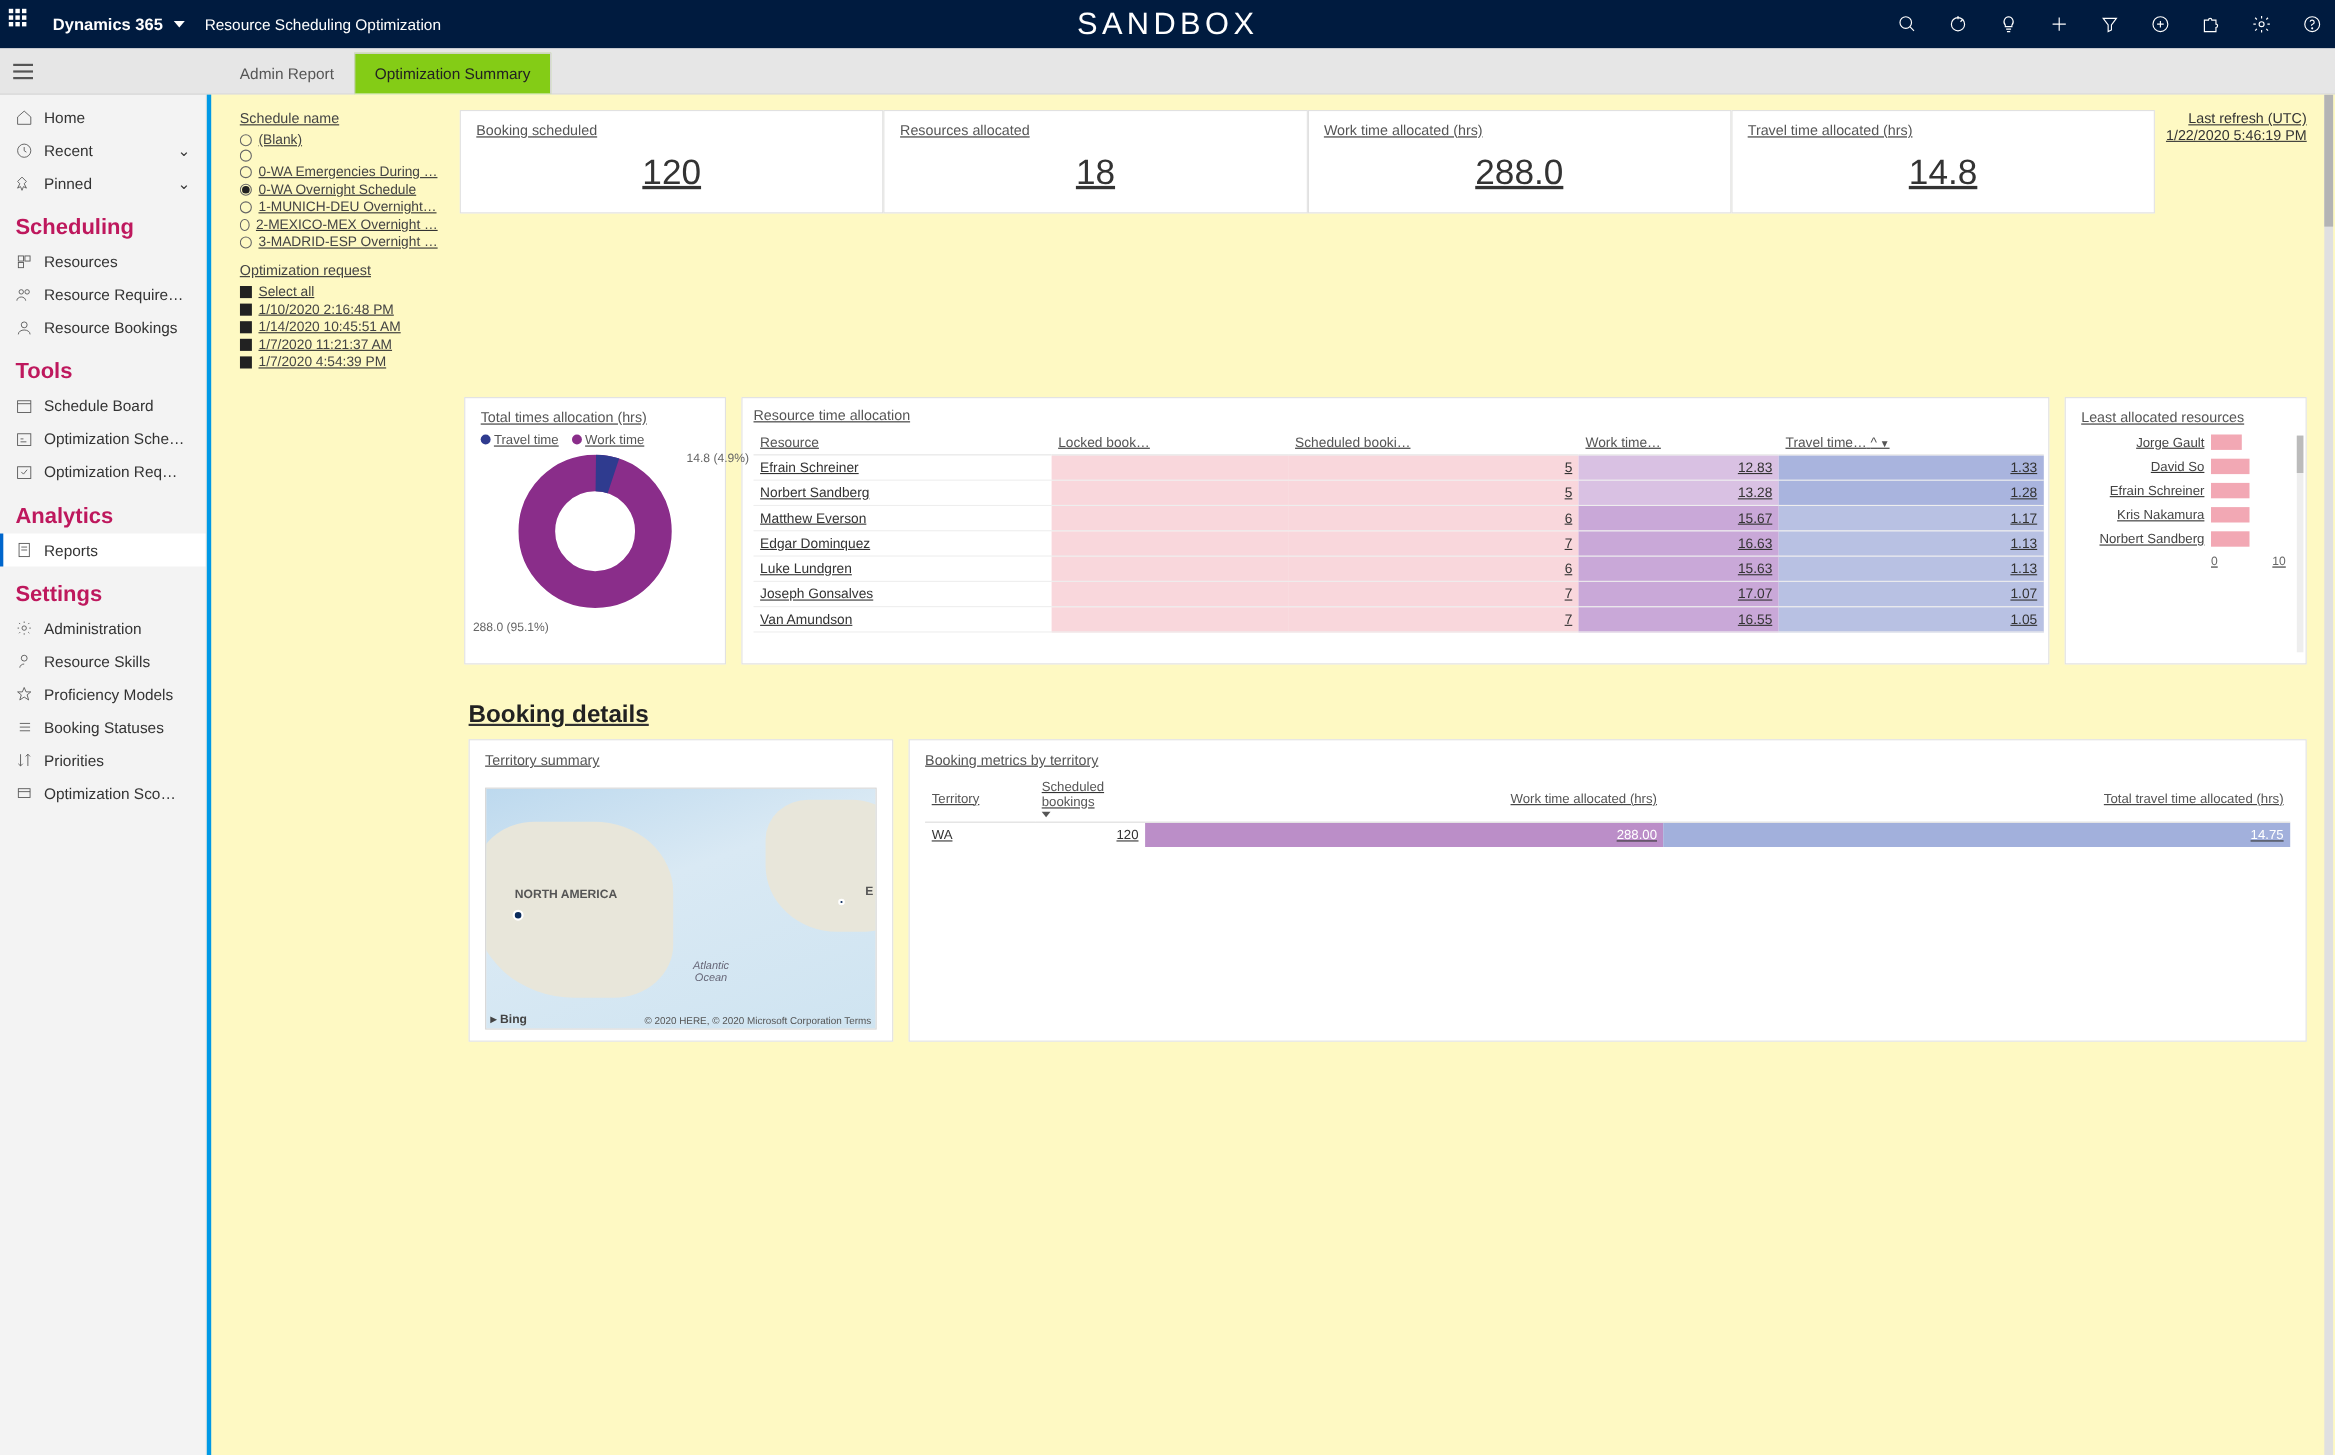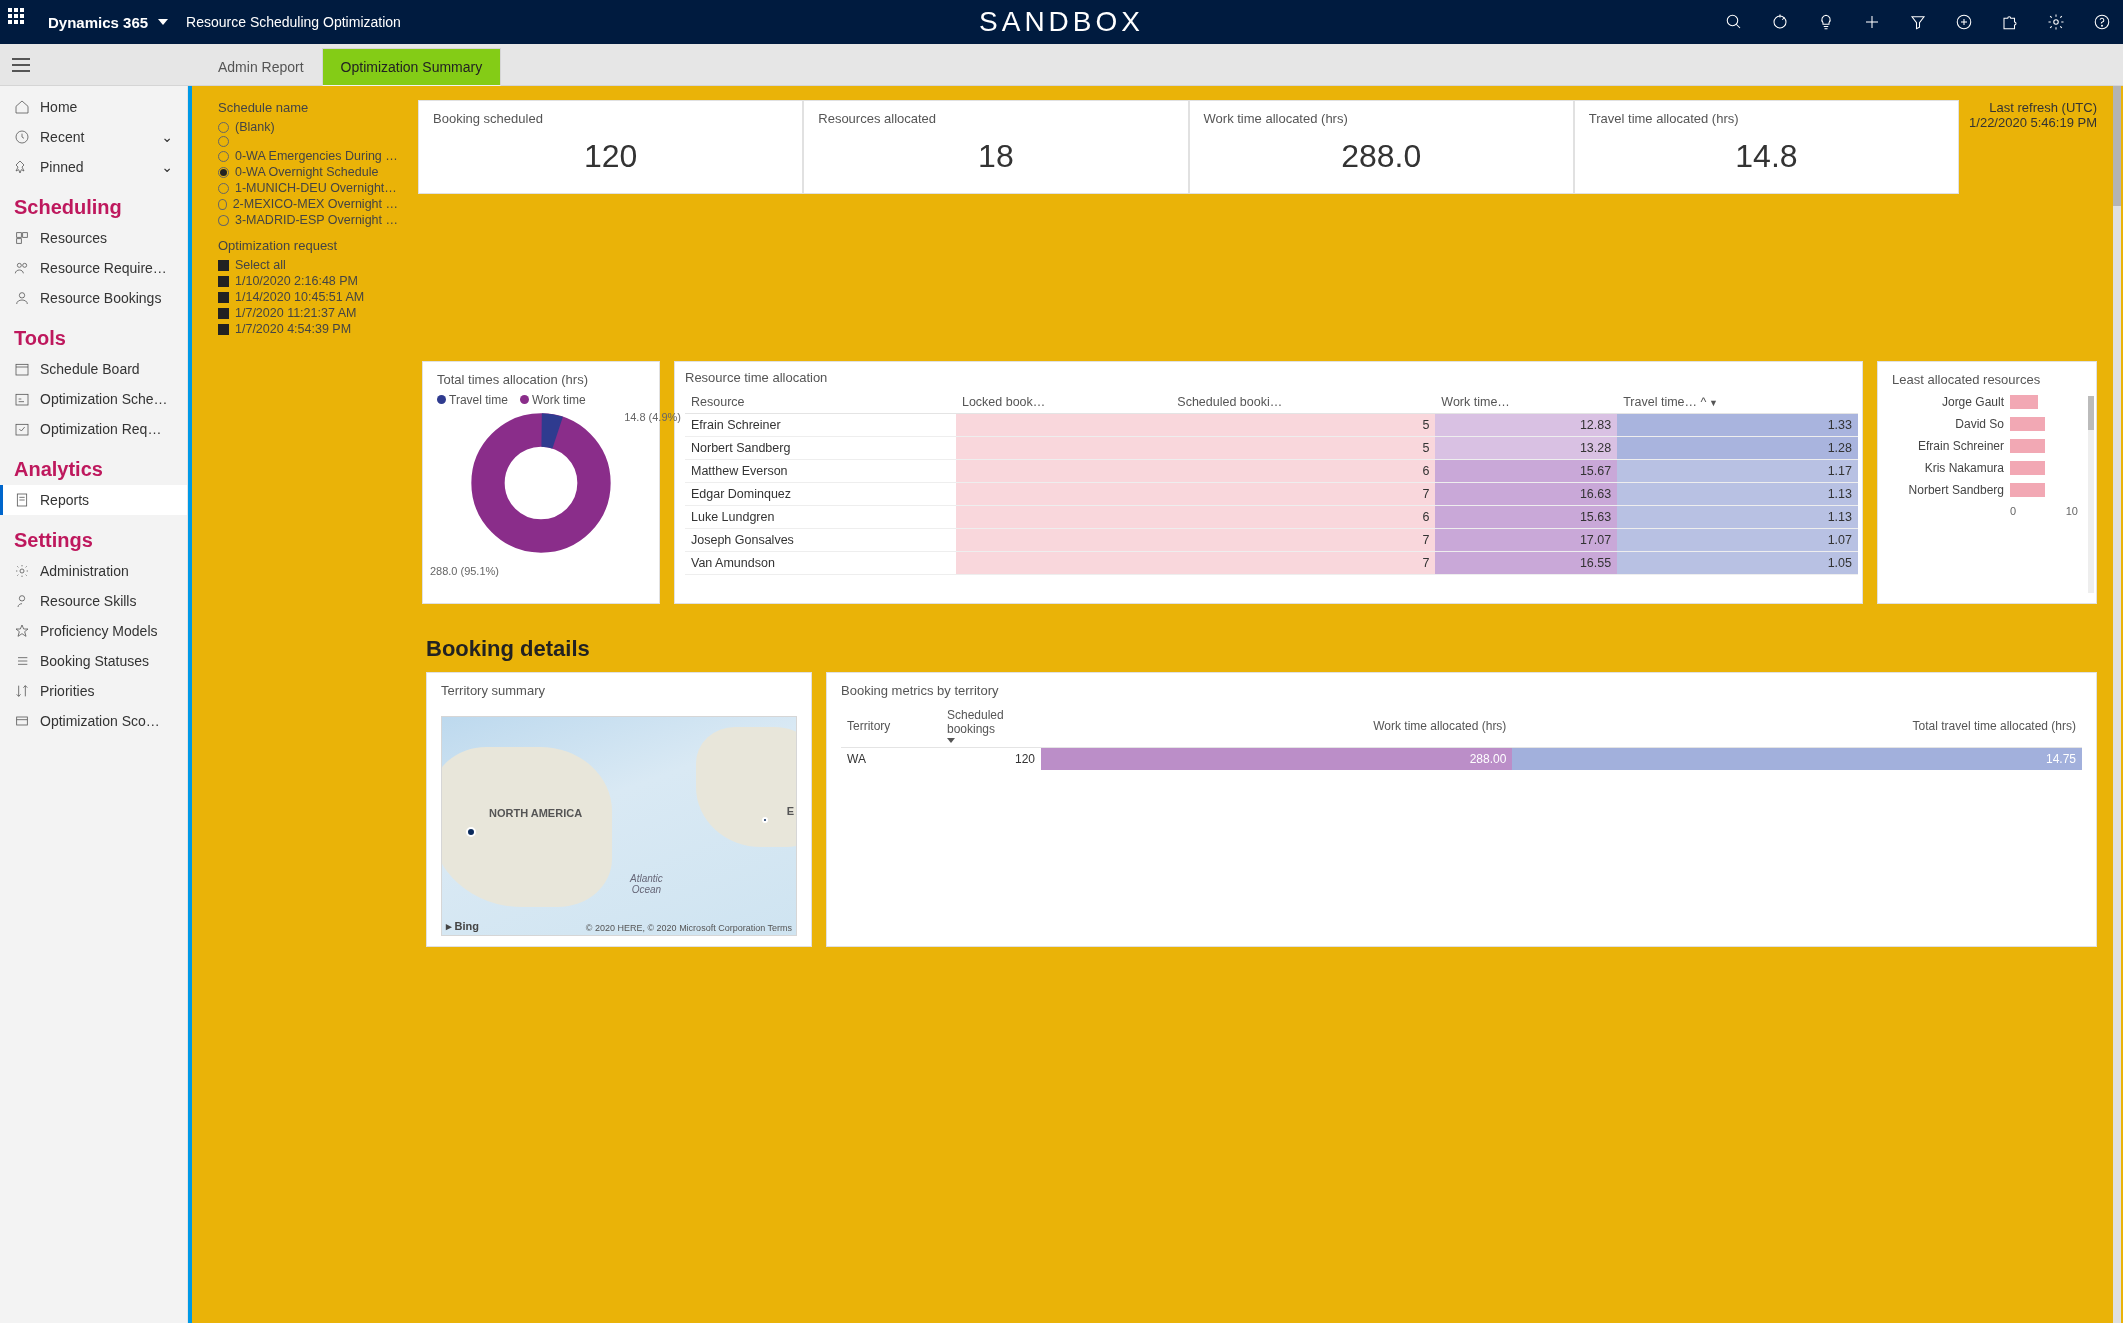--- a/index.html
+++ b/index.html
@@ -22,21 +22,21 @@
   .hamburger { width: 18px; height: 14px; display: flex; flex-direction: column; justify-content: space-between; cursor: pointer; }
   .hamburger span { height: 2px; background: #555; }
   
   .shell { display: flex; height: calc(100% - 44px - 42px); }
   .sidebar { width: 188px; background: #f3f3f3; overflow-y: auto; border-right: 1px solid #e5e5e5; padding-top: 6px; font-size: 14px; }
   .side-item { display: flex; align-items: center; gap: 10px; padding: 7px 14px; cursor: pointer; color: #333; }
   .side-item.active { background: #fff; border-left: 3px solid #0066cc; font-weight: 400; padding-left: 11px; }
   .side-item .chev { margin-left: auto; }
   .side-section { padding: 14px 14px 4px; font-size: 20px; font-weight: 600; color: #be185d; }
   .side-item svg, .side-item .ico { width: 16px; height: 16px; stroke: #555; fill: none; stroke-width: 1.2; flex-shrink: 0; }
-  .main { flex: 1; overflow: auto; border-left: 4px solid #0099e6; background: #eab308; padding: 0 0 40px 0; position: relative; }
+  .main { flex: 1; overflow: auto; border-left: 4px solid #0099e6; background: #fef9c3; padding: 0 0 40px 0; position: relative; text-decoration: underline; }
   .content-scroll { position: absolute; right: 2px; top: 0; bottom: 0; width: 8px; background: #e0e0e0; }
   .content-scroll .thumb { position: absolute; left: 0; right: 0; top: 0; height: 120px; background: #b4b4b4; }
   
   .report { padding: 14px 26px 0 26px; }
   .filter-row { display: flex; gap: 10px; }
   .filter-box { }
   .filter-title { font-size: 13px; color: #444; margin-bottom: 4px; }
   .radio-list, .check-list { font-size: 12.5px; color: #444; }
   .radio-list div, .check-list div { display: flex; align-items: center; gap: 6px; padding: 1px 0; cursor: pointer; white-space: nowrap; max-width: 180px; overflow: hidden; text-overflow: ellipsis; }
   .radio { width: 11px; height: 11px; border: 1px solid #666; border-radius: 50%; display: inline-flex; align-items: center; justify-content: center; }
@@ -508,21 +508,21 @@
         </div>
       </div>
 
       <div class="section-title">Booking details</div>
       <div class="book-row">
         <div class="card map-card">
           <div class="ttl">Territory summary</div>
           <div class="map">
             <div class="landmass" style="left:-10px;top:30px;width:180px;height:160px"></div>
             <div class="landmass" style="right:-30px;top:10px;width:130px;height:120px"></div>
-            <div class="map-label" style="left:47px;top:90px">NORTH AMERICA</div>
+            <div class="map-label" style="left:26px;top:90px">NORTH AMERICA</div>
             <div class="map-label" style="right:2px;top:88px">E</div>
             <div class="map-label small" style="left:188px;top:156px;white-space:pre;text-align:center">Atlantic
 Ocean</div>
             <div class="map-pin" style="left:24px;top:110px"></div>
             <div class="map-pin" style="right:28px;top:100px;width:6px;height:6px"></div>
             <div class="map-attr">▸ <span>Bing</span></div>
             <div class="map-copy">© 2020 HERE, © 2020 Microsoft Corporation  Terms</div>
           </div>
         </div>
 

